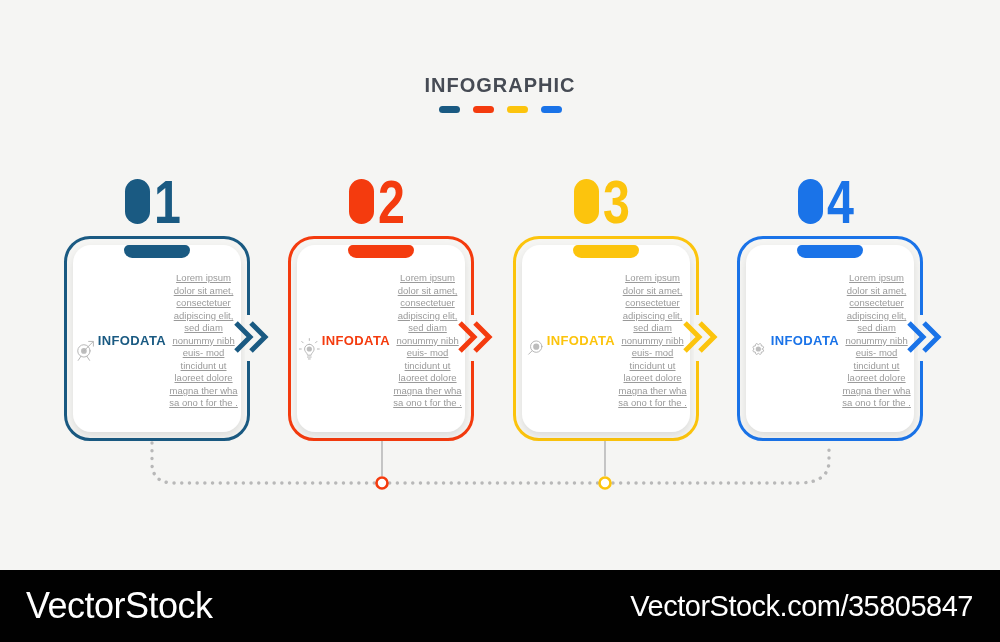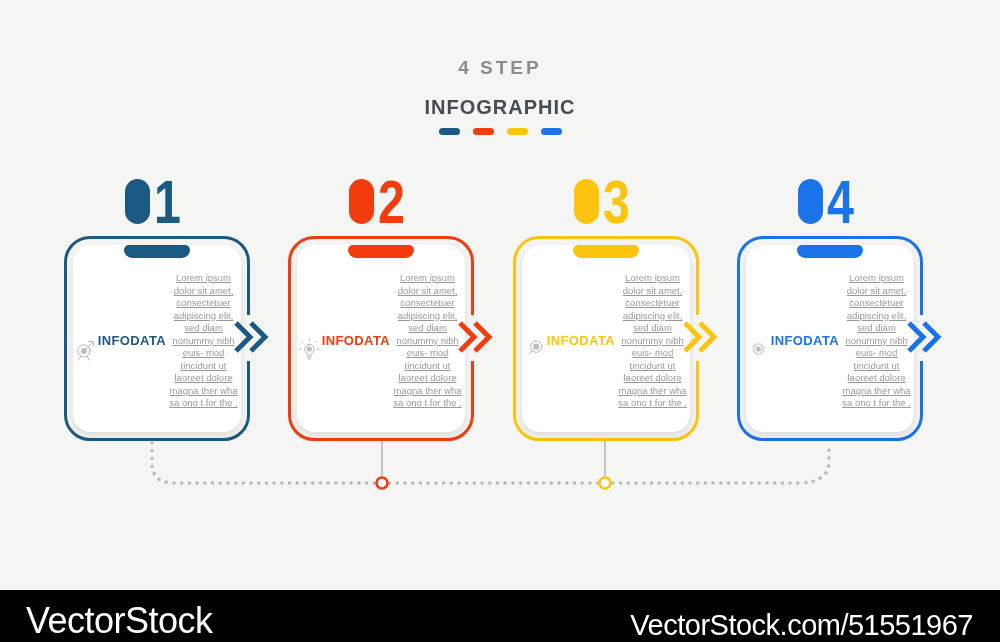--- a/index.html
+++ b/index.html
@@ -30,32 +30,31 @@
   .tab{position:absolute;top:0;left:50%;transform:translateX(-50%);width:66px;height:13px;
        background:currentColor;border-radius:6px 6px 10px 10px;}
   .icon{margin-top:20px;width:52px;height:52px;}
   .label{margin-top:4px;font-size:13px;font-weight:bold;letter-spacing:.4px;color:currentColor;}
   .body{margin-top:5px;width:158px;font-size:9.5px;line-height:12.5px;color:#9a9a9a;text-align:center;text-decoration:underline;}
   .lineart{stroke:#b3b3b3;stroke-width:2;fill:none;stroke-linecap:round;stroke-linejoin:round;}
   .dotfill{fill:#bdbdbd;stroke:none;}
   
   .connector{position:absolute;left:0;top:433px;width:1000px;height:62px;}
   
-  .bar{position:absolute;left:0;bottom:0;width:100%;height:52px;background:#010101;
-       display:flex;align-items:flex-end;justify-content:space-between;}
+  .bar{position:absolute;left:0;bottom:0;width:100%;height:72px;background:#010101;
+       display:flex;align-items:center;justify-content:space-between;}
   .wm-logo{color:#fff;font-size:36px;letter-spacing:-.5px;margin-left:26px;}
   .wm-url{color:#fff;font-size:29px;letter-spacing:-.5px;margin-right:27px;}
 </style>
 </head>
 <body>
 
 <div class="stage">
 
   <div class="hdr">
-    <div class="kicker">4 STEP</div>
     <div class="title">INFOGRAPHIC</div>
     <div class="dashes">
       <span class="dash" style="background:#1a5a82"></span>
       <span class="dash" style="background:#f43b0e"></span>
       <span class="dash" style="background:#fcc40d"></span>
       <span class="dash" style="background:#1a73e8"></span>
     </div>
   </div>
 
   <div class="step s1">
@@ -165,16 +164,16 @@
   <svg class="connector" viewBox="0 0 1000 62">
     <path d="M152 10 L152 30 Q152 50 174 50 L798 50 Q829 50 829 28 L829 10" fill="none" stroke="#b8b8b8" stroke-width="3.4" stroke-linecap="round" stroke-dasharray="0.1 7.6"></path>
     <line x1="382" y1="8" x2="382" y2="43" stroke="#b0b0b0" stroke-width="1.4"></line>
     <line x1="605" y1="8" x2="605" y2="43" stroke="#b0b0b0" stroke-width="1.4"></line>
     <circle cx="382" cy="50" r="5.5" fill="#ffffff" stroke="#f43b0e" stroke-width="2.6"></circle>
     <circle cx="605" cy="50" r="5.5" fill="#ffffff" stroke="#fcc40d" stroke-width="2.6"></circle>
   </svg>
 
   <div class="bar">
     <span class="wm-logo">VectorStock</span>
-    <span class="wm-url">VectorStock.com/51551967</span>
+    <span class="wm-url">VectorStock.com/35805847</span>
   </div>
 
 </div>
 
 </body></html>

